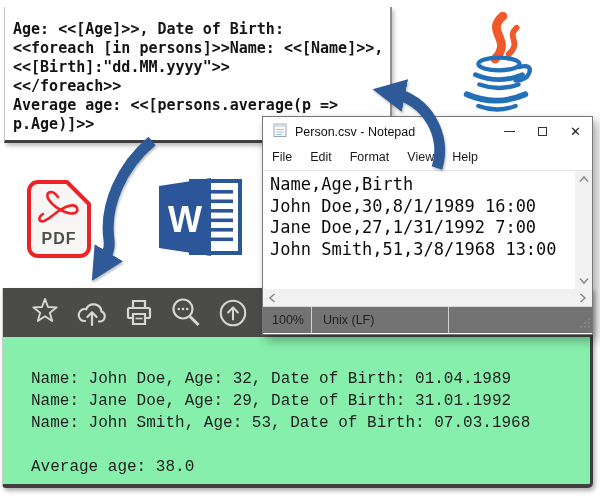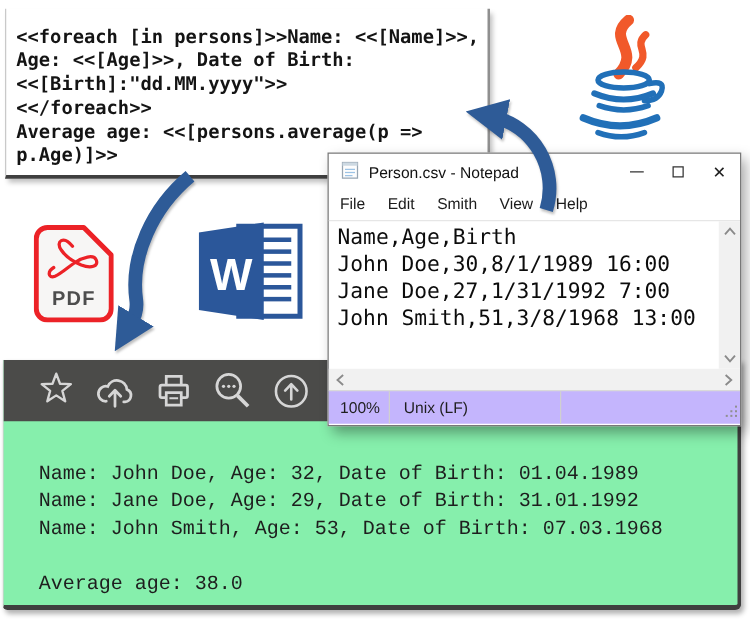--- a/index.html
+++ b/index.html
@@ -16,41 +16,41 @@
     box-shadow:2px 3px 4px rgba(0,0,0,.25);
     padding:13px 0 0 8px;
   }
   .code-line { font:700 15px/19px "DejaVu Sans Mono", monospace; color:#141414; white-space:pre; }
 
   
   .java-logo { position:absolute; left:452px; top:12px; width:88px; height:104px; z-index:1; }
 
   
   .notepad {
-    position:absolute; left:262px; top:122px; width:331px; height:219px;
+    position:absolute; left:262px; top:116px; width:331px; height:219px;
     background:#fff; border:1px solid #787878; z-index:5;
     box-shadow:4px 5px 10px rgba(0,0,0,.35);
     font-size:12.5px; color:#1b1b1b;
   }
   .np-titlebar { height:29px; display:flex; align-items:center; padding-left:9px; }
   .np-title { margin-left:7px; flex:1; font-size:12.5px; color:#111; white-space:nowrap; }
   .np-controls { display:flex; height:100%; }
   .np-ctrl { width:33px; height:100%; display:flex; align-items:center; justify-content:center; color:#222; }
   .np-min-glyph { display:block; width:11px; height:1.5px; background:#333; }
   .np-max-glyph { display:block; width:9px; height:9px; border:1.5px solid #333; }
   .np-close-glyph { font-size:13px; line-height:1; }
   .np-menubar { height:25px; display:flex; border-bottom:1px solid #e6e6e6; }
   .np-menu-item { padding:4px 9px; }
   .np-body { position:relative; height:118px; }
   .np-text { position:absolute; left:0; top:0; right:17px; bottom:0; padding:3px 8px 0 7px; overflow:hidden; }
   .np-text div { font:17px/21.5px "DejaVu Sans Mono", monospace; color:#0c0c0c; white-space:pre; }
   .np-vscroll { position:absolute; right:0; top:0; bottom:0; width:17px; background:#f1f1f1; }
   .np-vscroll svg { position:absolute; left:2.5px; }
   .np-hscroll { position:relative; height:17px; background:#f1f1f1; }
-  .np-statusbar { height:27px; background:#c4b5fd; border-top:1px solid #d9d9d9;
+  .np-statusbar { height:27px; background:#737373; border-top:1px solid #d9d9d9;
     display:flex; align-items:center; position:relative; font-size:12.5px; color:#1f1f1f; }
   .np-status-cell { height:100%; display:flex; align-items:center; }
   .np-sep { width:1px; height:100%; background:#d0d0d0; }
   .np-grip { position:absolute; right:2px; bottom:2px; }
 
   
   .pdf-icon { position:absolute; left:27px; top:180px; width:64px; height:63px; z-index:4; }
   .word-icon { position:absolute; left:159px; top:176px; width:85px; height:82px; z-index:4; }
 
   
@@ -73,22 +73,22 @@
   
   .arrows { position:absolute; inset:0; z-index:8; pointer-events:none;
     filter:drop-shadow(1px 2px 1px rgba(0,0,0,.25)); }
 </style>
 </head>
 <body>
 
 <div class="canvas">
 
   <div class="code-panel">
+    <div class="code-line">Age: &lt;&lt;[Age]&gt;&gt;, Date of Birth:</div>
     <div class="code-line">&lt;&lt;foreach [in persons]&gt;&gt;Name: &lt;&lt;[Name]&gt;&gt;,</div>
-    <div class="code-line">Age: &lt;&lt;[Age]&gt;&gt;, Date of Birth:</div>
     <div class="code-line">&lt;&lt;[Birth]:"dd.MM.yyyy"&gt;&gt;</div>
     <div class="code-line">&lt;&lt;/foreach&gt;&gt;</div>
     <div class="code-line">Average age: &lt;&lt;[persons.average(p =&gt;</div>
     <div class="code-line">p.Age)]&gt;&gt;</div>
   </div>
 
   <div class="java-logo">
     <svg width="88" height="104" viewBox="0 0 90 104">
       <path d="M52 3 C33 19 63 27 44 47" stroke="#f1592a" stroke-width="9" fill="none" stroke-linecap="round"></path>
       <path d="M66 15 C55 25 72 29 58 42" stroke="#f1592a" stroke-width="6" fill="none" stroke-linecap="round"></path>
@@ -121,21 +121,21 @@
             <span class="np-max-glyph"></span>
           </span>
         <span class="np-ctrl">
             <span class="np-close-glyph">✕</span>
           </span>
       </span>
     </div>
     <div class="np-menubar">
       <span class="np-menu-item">File</span>
       <span class="np-menu-item">Edit</span>
-      <span class="np-menu-item">Smith</span>
+      <span class="np-menu-item">Format</span>
       <span class="np-menu-item">View</span>
       <span class="np-menu-item">Help</span>
     </div>
     <div class="np-body">
       <div class="np-text">
         <div>Name,Age,Birth</div>
         <div>John Doe,30,8/1/1989 16:00</div>
         <div>Jane Doe,27,1/31/1992 7:00</div>
         <div>John Smith,51,3/8/1968 13:00</div>
       </div>

